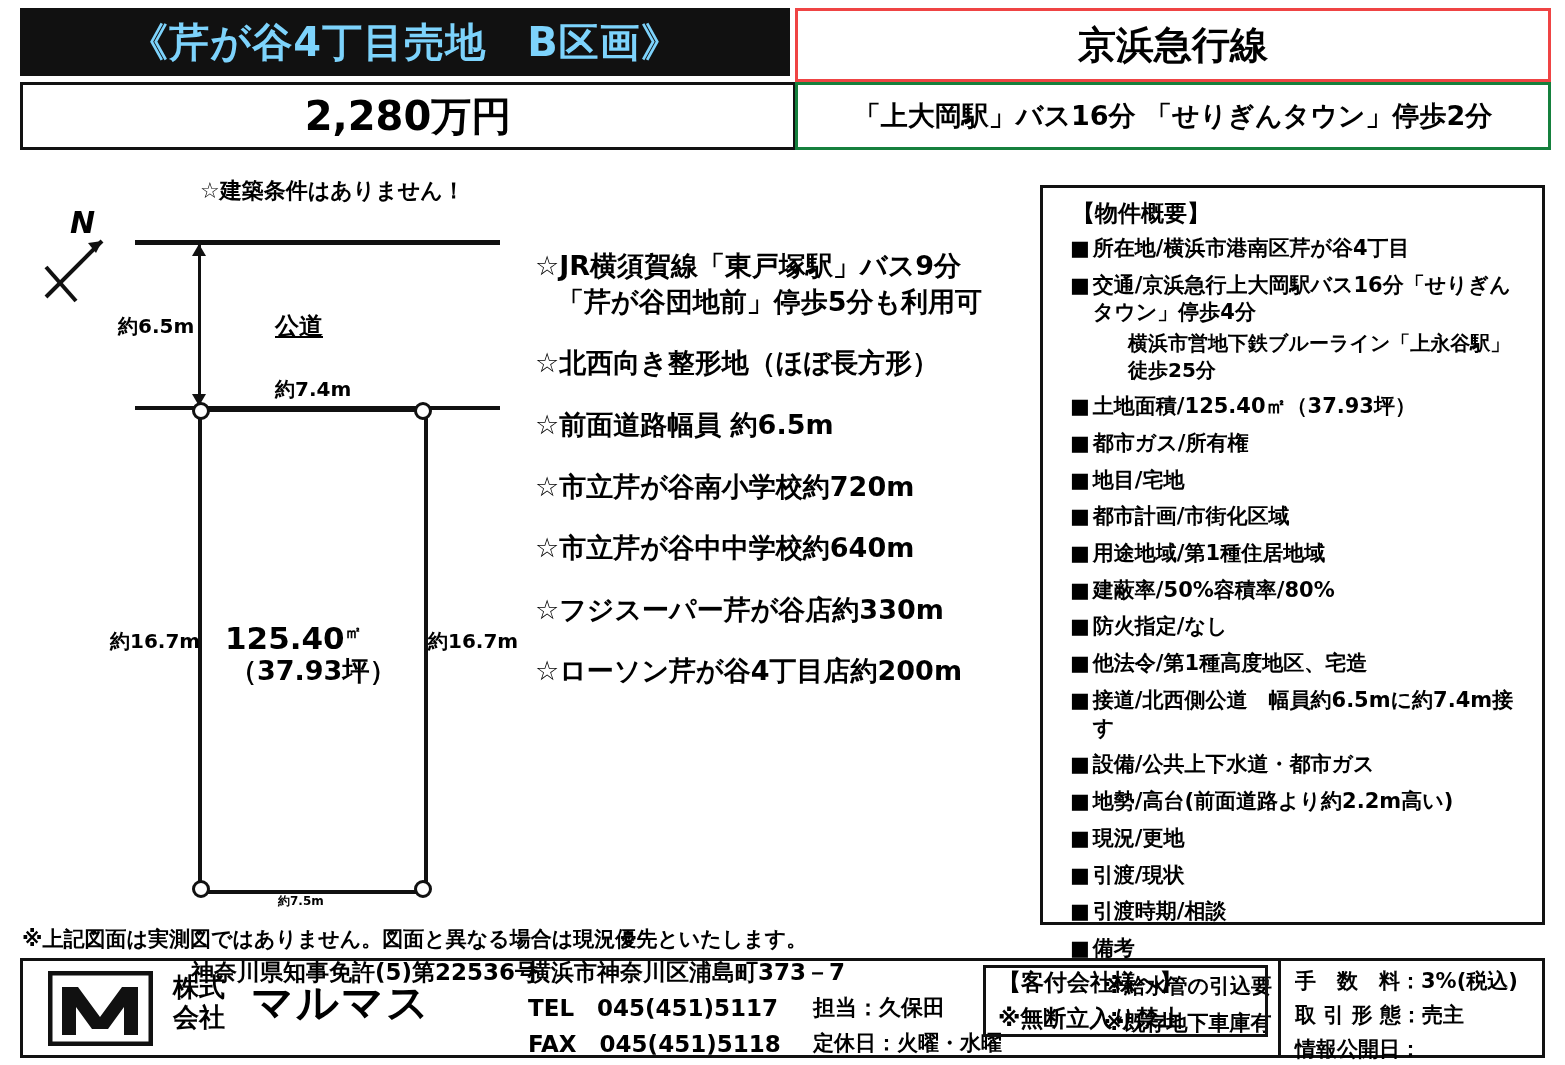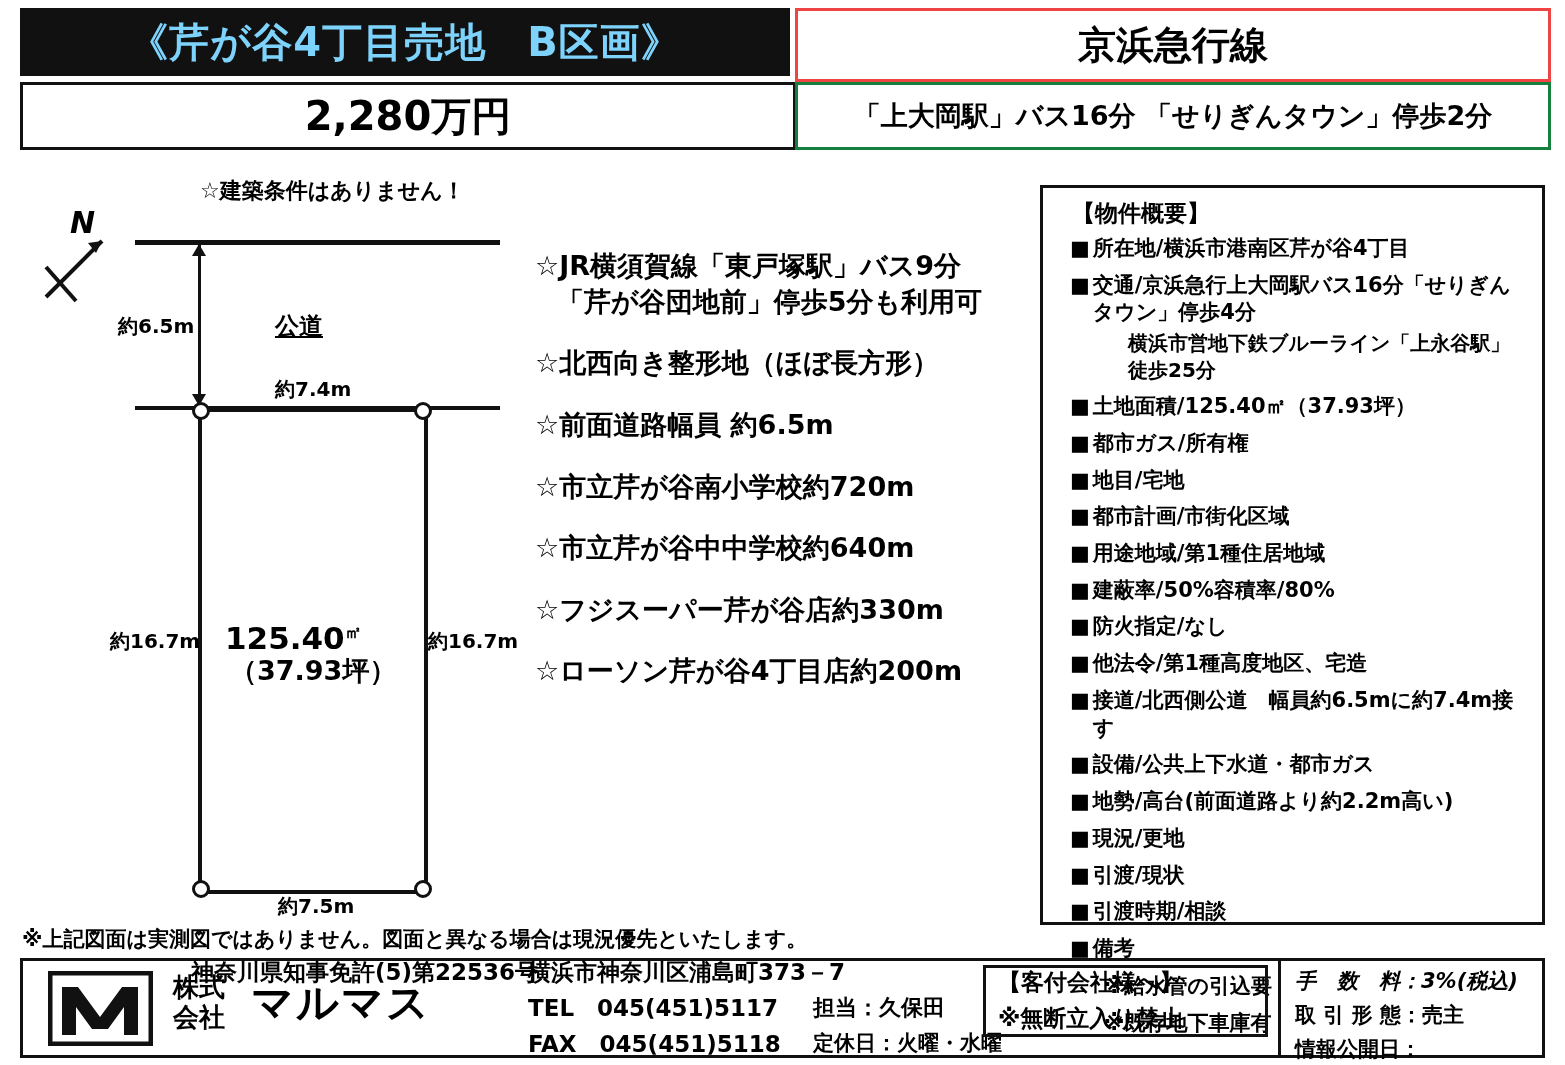--- a/index.html
+++ b/index.html
@@ -57,21 +57,21 @@
   .lot{
     position:absolute;left:88px;top:180px;width:222px;height:478px;
     border:4px solid #111;background:#fff;
   }
   .node{position:absolute;width:12px;height:12px;border:3px solid #111;border-radius:50%;background:#fff;}
   .area-main{position:absolute;left:115px;top:360px;font-size:31px;font-weight:bold;margin-top:32px;}
   .area-sup{font-size:17px;vertical-align:super;}
   .area-tsubo{position:absolute;left:120px;top:425px;font-size:27px;font-weight:bold;}
   .dim-left{position:absolute;left:0px;top:400px;font-size:20px;font-weight:bold;}
   .dim-right{position:absolute;left:318px;top:400px;font-size:20px;font-weight:bold;}
-  .dim-bottom{position:absolute;left:168px;top:665px;font-size:20px;font-weight:bold;}
+  .dim-bottom{position:absolute;left:168px;top:665px;font-size:12px;font-weight:bold;}
 
   
   .features{position:absolute;left:535px;top:248px;width:480px;}
   .feat{font-size:27px;font-weight:bold;margin-bottom:26px;line-height:1.32;}
   .feat .sub{display:block;padding-left:22px;}
 
   
   .overview{
     position:absolute;left:1040px;top:185px;width:505px;height:740px;
     border:3px solid #111;background:#fff;padding:8px 27px;box-sizing:border-box;
@@ -97,21 +97,21 @@
   .lic{position:absolute;left:168px;top:-4px;font-size:23px;font-weight:bold;}
   .addr{position:absolute;left:505px;top:-4px;font-size:23px;font-weight:bold;}
   .tel{position:absolute;left:505px;top:32px;font-size:23px;font-weight:bold;}
   .fax{position:absolute;left:505px;top:68px;font-size:23px;font-weight:bold;}
   .tanto{position:absolute;left:790px;top:32px;font-size:22px;font-weight:bold;}
   .teikyu{position:absolute;left:790px;top:68px;font-size:21px;font-weight:bold;}
   .kyakuzuke{position:absolute;left:975px;top:6px;font-size:23px;font-weight:bold;}
   .kinshi{position:absolute;left:975px;top:42px;font-size:23px;font-weight:bold;}
   .fbox{position:absolute;left:960px;top:4px;width:285px;height:72px;border:3px solid #111;box-sizing:border-box;}
   .fsep2{position:absolute;left:1255px;top:0;width:3px;height:94px;background:#111;}
-  .fee{position:absolute;left:1272px;top:6px;font-size:21px;font-weight:bold;font-style:italic;}
+  .fee{position:absolute;left:1272px;top:6px;font-size:21px;font-weight:bold;}
   .torihiki{position:absolute;left:1272px;top:40px;font-size:21px;font-weight:bold;}
   .koukai{position:absolute;left:1272px;top:74px;font-size:21px;font-weight:bold;}
 </style>
 </head>
 <body>
 
 <div class="page">
 
   <div class="hdr-title">《芹が谷4丁目売地　B区画》</div>
   <div class="hdr-price">2,280万円</div>

